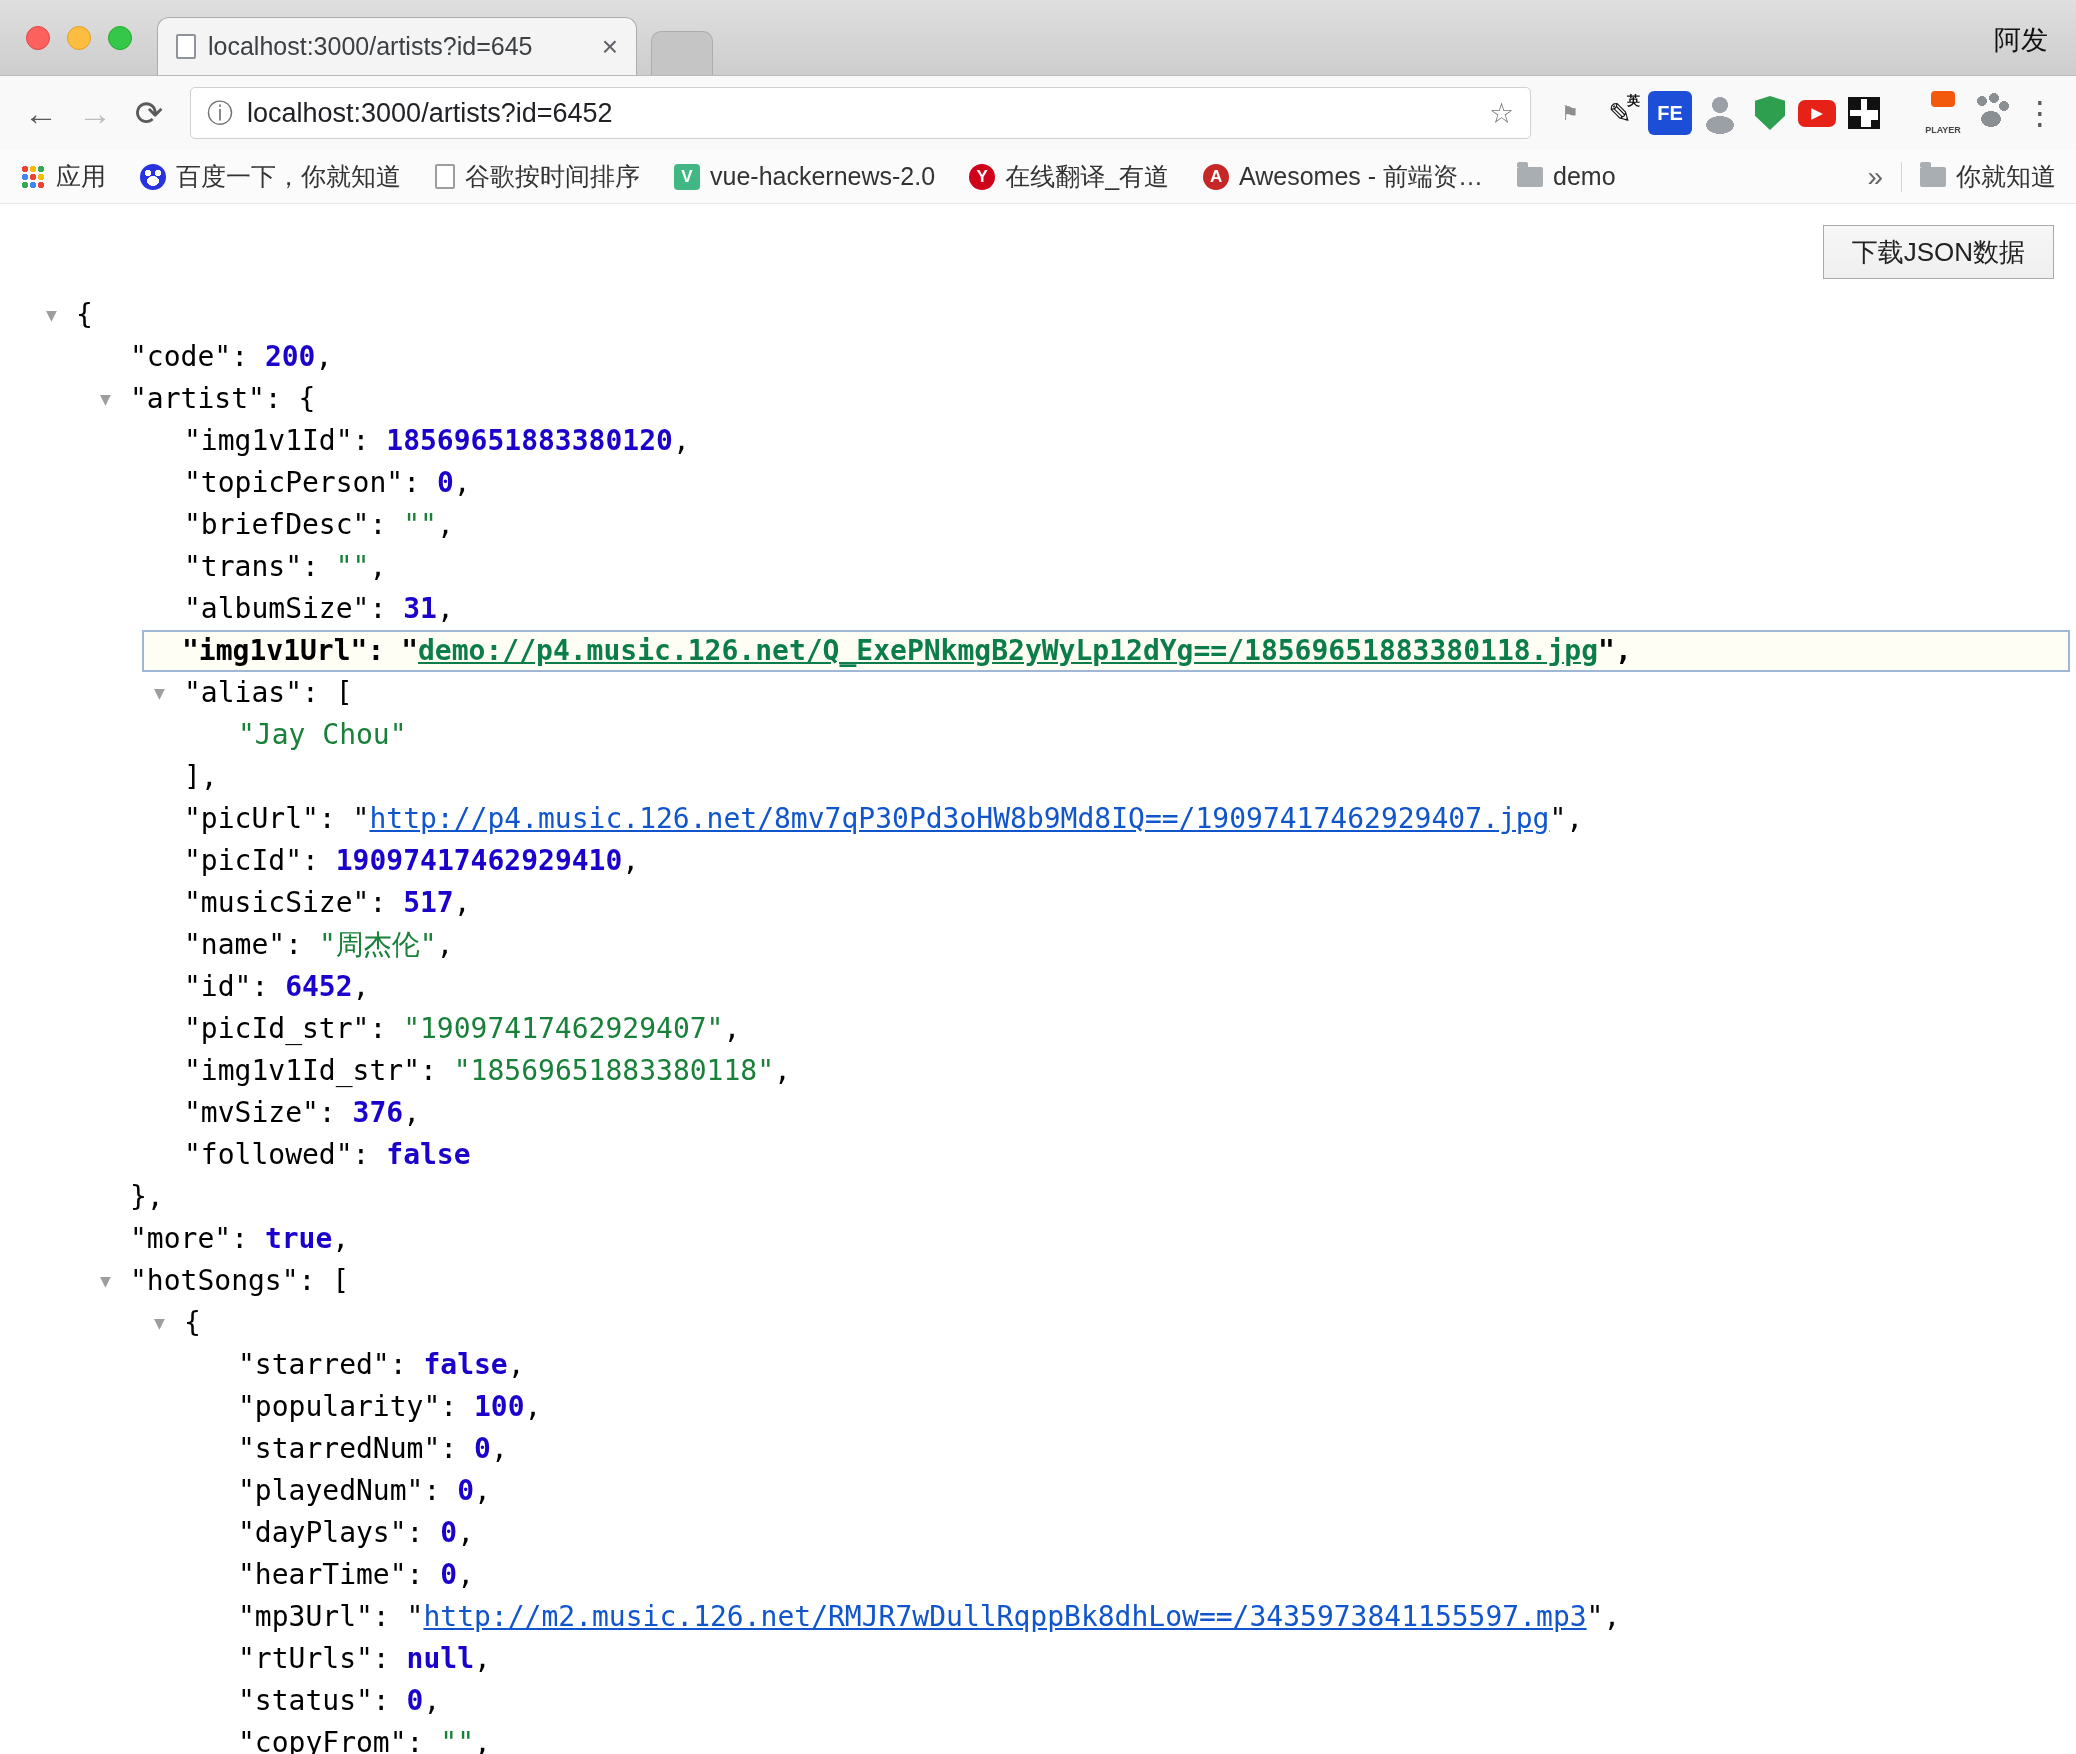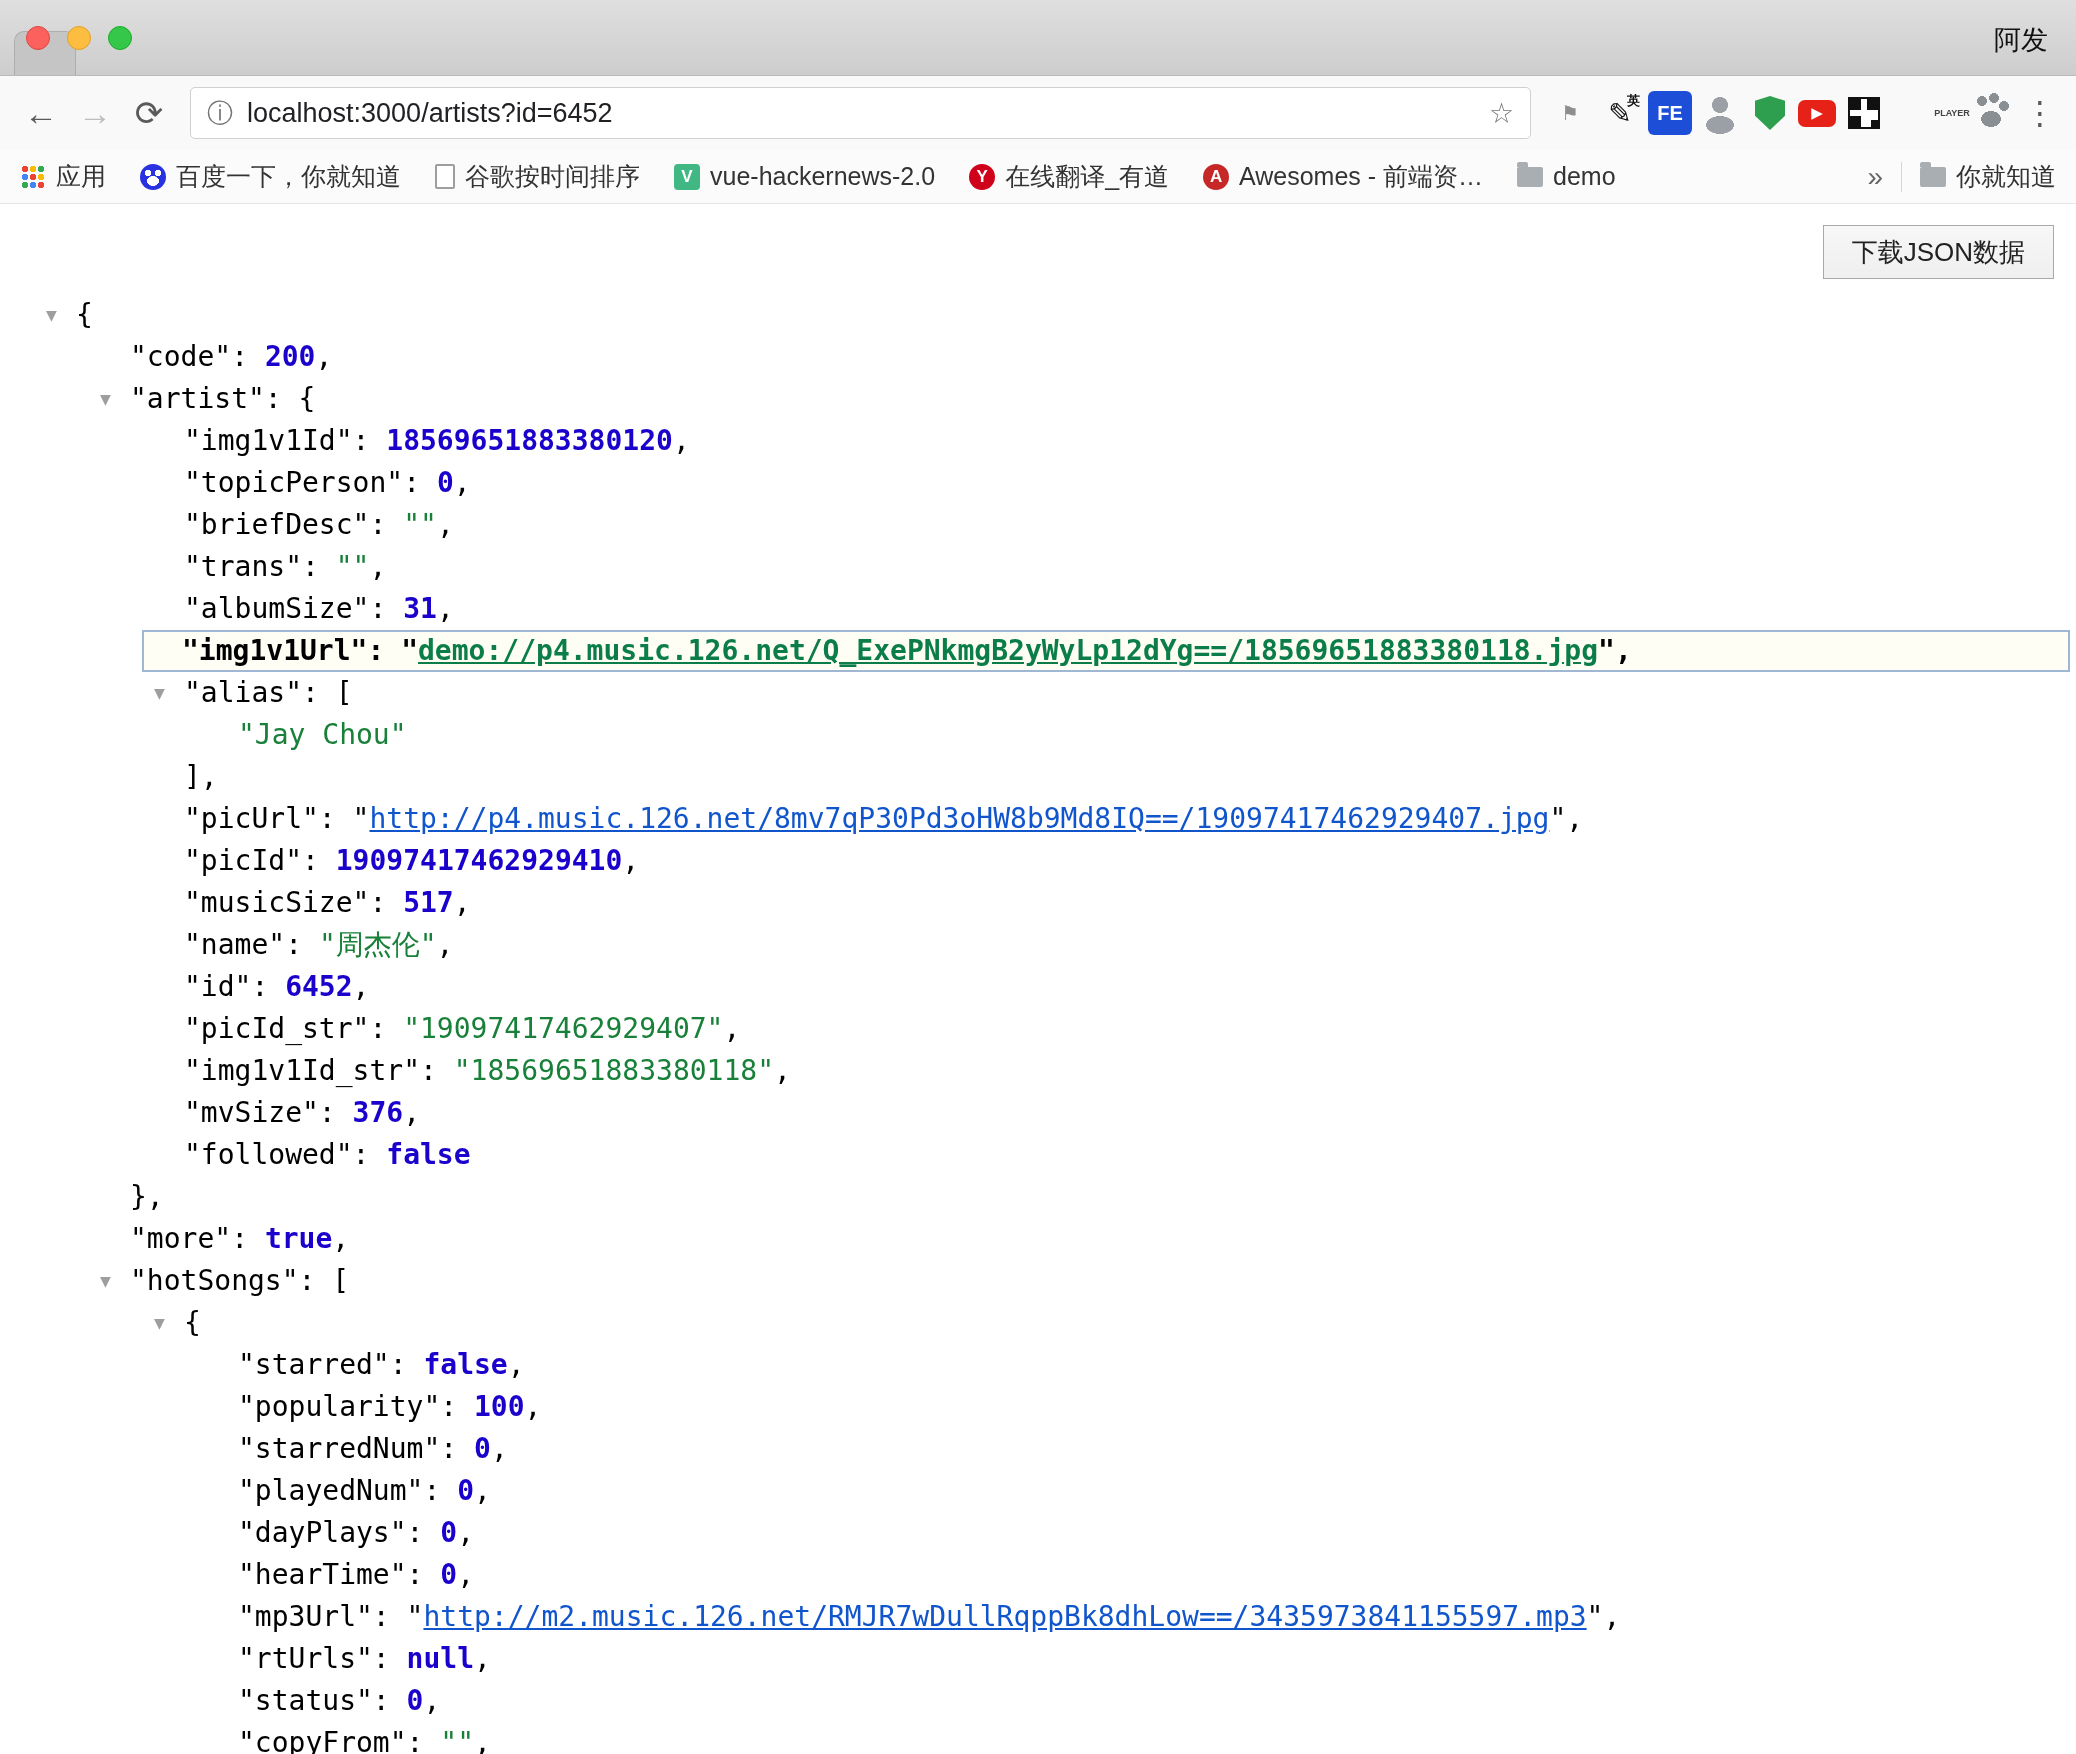--- a/index.html
+++ b/index.html
@@ -47,21 +47,21 @@
     radial-gradient(ellipse 14px 9px at 22px 34px,#9AA0A6 98%,transparent); }
   .ext-shield { }
   .shield-shape { width:30px; height:34px; background:#2E9E4F;
     clip-path:polygon(50% 0,100% 14%,100% 58%,50% 100%,0 58%,0 14%); }
   .ext-qr { }
   .qr-shape { width:32px; height:32px; border:2px solid #111; background:
     linear-gradient(#111,#111) 0 0/11px 11px no-repeat,
     linear-gradient(#111,#111) 100% 0/11px 11px no-repeat,
     linear-gradient(#111,#111) 0 100%/11px 11px no-repeat,
     linear-gradient(#111,#111) 100% 100%/7px 7px no-repeat,#fff; }
-  .ext-player { flex-direction:row; gap:18px;margin-left:32px; }
+  .ext-player { flex-direction:column; gap:18px;margin-left:32px; }
   .player-mark { width:24px; height:20px; background:#F2590C; border-radius:4px; }
   .player-caption { font-size:9px; color:#444; letter-spacing:0; }
   .ext-paw { background:
     radial-gradient(circle 5px at 11px 10px,#8A8F94 98%,transparent),
     radial-gradient(circle 5px at 23px 7px,#8A8F94 98%,transparent),
     radial-gradient(circle 5px at 33px 15px,#8A8F94 98%,transparent),
     radial-gradient(ellipse 10px 8px at 20px 28px,#8A8F94 98%,transparent); }
   .menu { font-size:32px; color:#5A5A5A; width:44px; text-align:center; cursor:pointer; flex:none; }
 
   
@@ -126,20 +126,25 @@
 </head>
 <body>
 
 <div class="browser">
 
   <div class="tabstrip">
     <div class="lights">
       <span class="light red"></span>
       <span class="light yellow"></span>
       <span class="light green"></span>
+    </div>
+    <div class="tab">
+      <span class="tab-doc"></span>
+      <span class="tab-title">localhost:3000/artists?id=645</span>
+      <span class="tab-close">×</span>
     </div>
     <div class="tab-stub"></div>
     <div class="profile">阿发</div>
   </div>
 
   <div class="toolbar">
     <span class="nav-btn">←</span>
     <span class="nav-btn disabled">→</span>
     <span class="nav-btn">⟳</span>
     <div class="omnibox">

